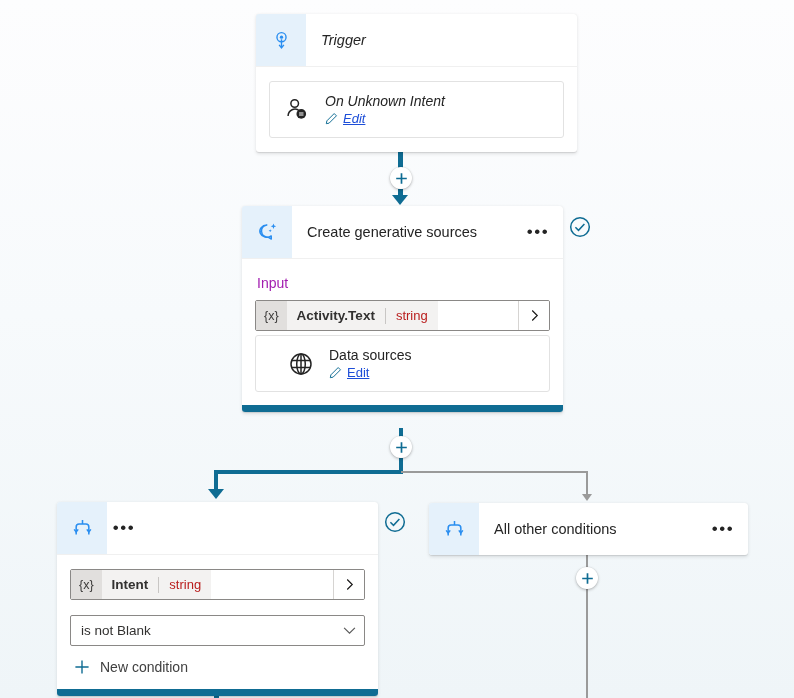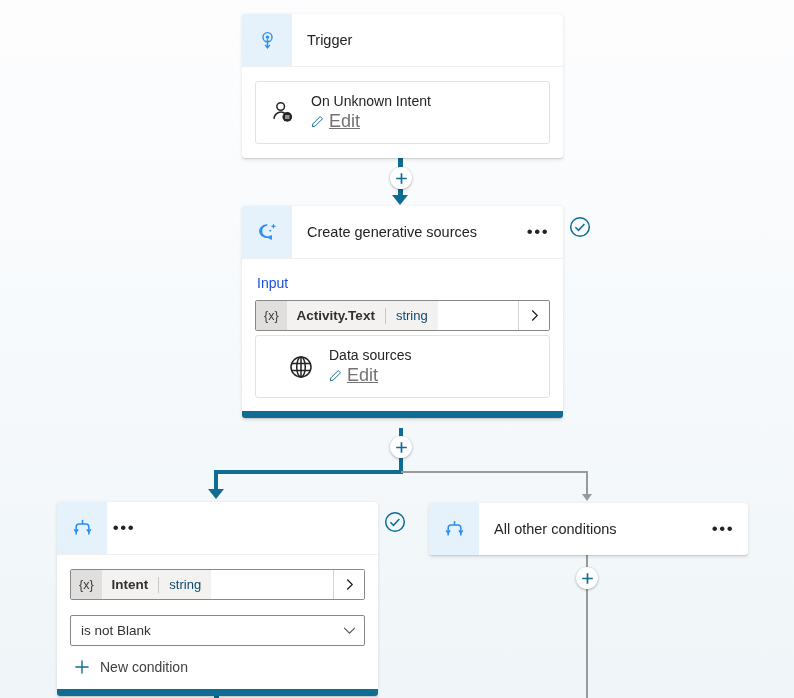--- a/index.html
+++ b/index.html
@@ -95,42 +95,42 @@
     font-size: 17px;
     letter-spacing: 1.5px;
     padding-right: 8px;
     cursor: pointer;
     user-select: none;
   }
   .node-body { padding: 12px 12px 12px 12px; }
 
   .section-label {
     font-size: 14px;
-    color: #1d4ed8;
+    color: #a21caf;
     margin: 2px 0 9px 2px;
   }
 
   
   .subcard {
     border: 1px solid #e2e2e2;
     border-radius: 3px;
     background: #fff;
     display: flex;
     align-items: center;
     padding: 11px 12px;
     gap: 13px;
     text-align: center;
   }
   .subcard-icon { width: 30px; display: flex; justify-content: center; align-items: center; }
   .subcard-text { display: flex; flex-direction: column; gap: 2px; }
   .subcard-title { font-size: 14px; color: #242424; }
   .edit-row { display: flex; align-items: center; gap: 5px; cursor: pointer; }
   .edit-link {
-    font-size: 18px;
-    color: #737373;
+    font-size: 13px;
+    color: #1d4ed8;
     text-decoration: underline;
   }
 
   
   .var-field {
     display: flex;
     align-items: center;
     height: 29px;
     border: 1px solid #8a8886;
     border-radius: 2px;
@@ -158,21 +158,21 @@
     padding: 0 10px;
     font-size: 13.5px;
     color: #323130;
     white-space: nowrap;
     font-weight: bold;
   }
   .var-sep { width: 1px; height: 16px; background: #c8c6c4; }
   .var-type {
     padding: 0 10px;
     font-size: 13px;
-    color: #0c4a6e;
+    color: #b91c1c;
     white-space: nowrap;
   }
   .var-spacer { flex: 1; background: #fff; height: 100%; }
   .var-chev {
     width: 30px;
     min-width: 30px;
     height: 100%;
     display: flex;
     align-items: center;
     justify-content: center;
@@ -223,21 +223,21 @@
 
   <div class="conn" style="left:398px; top:152px; width:5px; height:20px;"></div>
   <div class="plus-btn" style="left:390px; top:167px;">
     <svg width="13" height="13" viewBox="0 0 13 13">
       <path d="M6.5 1.2 V11.8 M1.2 6.5 H11.8" stroke="#0f6c93" stroke-width="1.7" fill="none"></path>
     </svg>
   </div>
   <div class="conn" style="left:398px; top:189px; width:5px; height:8px;"></div>
   <div class="arrowhead" style="left:392px; top:195px;"></div>
 
-  <div class="node" style="left:242px; top:14px; width:321px;">
+  <div class="node" style="left:256px; top:14px; width:321px;font-style:italic;">
     <div class="node-header">
       <div class="node-icon-box">
         <svg width="21" height="21" viewBox="0 0 24 24">
           <circle cx="12" cy="8.2" r="5.2" fill="none" stroke="#2a8ef0" stroke-width="1.6"></circle>
           <circle cx="12" cy="8.2" r="1.9" fill="#2a8ef0"></circle>
           <path d="M12 10.5 V19.5" stroke="#2a8ef0" stroke-width="1.6" fill="none"></path>
           <path d="M9.3 17 L12 20.4 L14.7 17" fill="none" stroke="#2a8ef0" stroke-width="1.6"></path>
         </svg>
       </div>
       <div class="node-title">Trigger</div>

